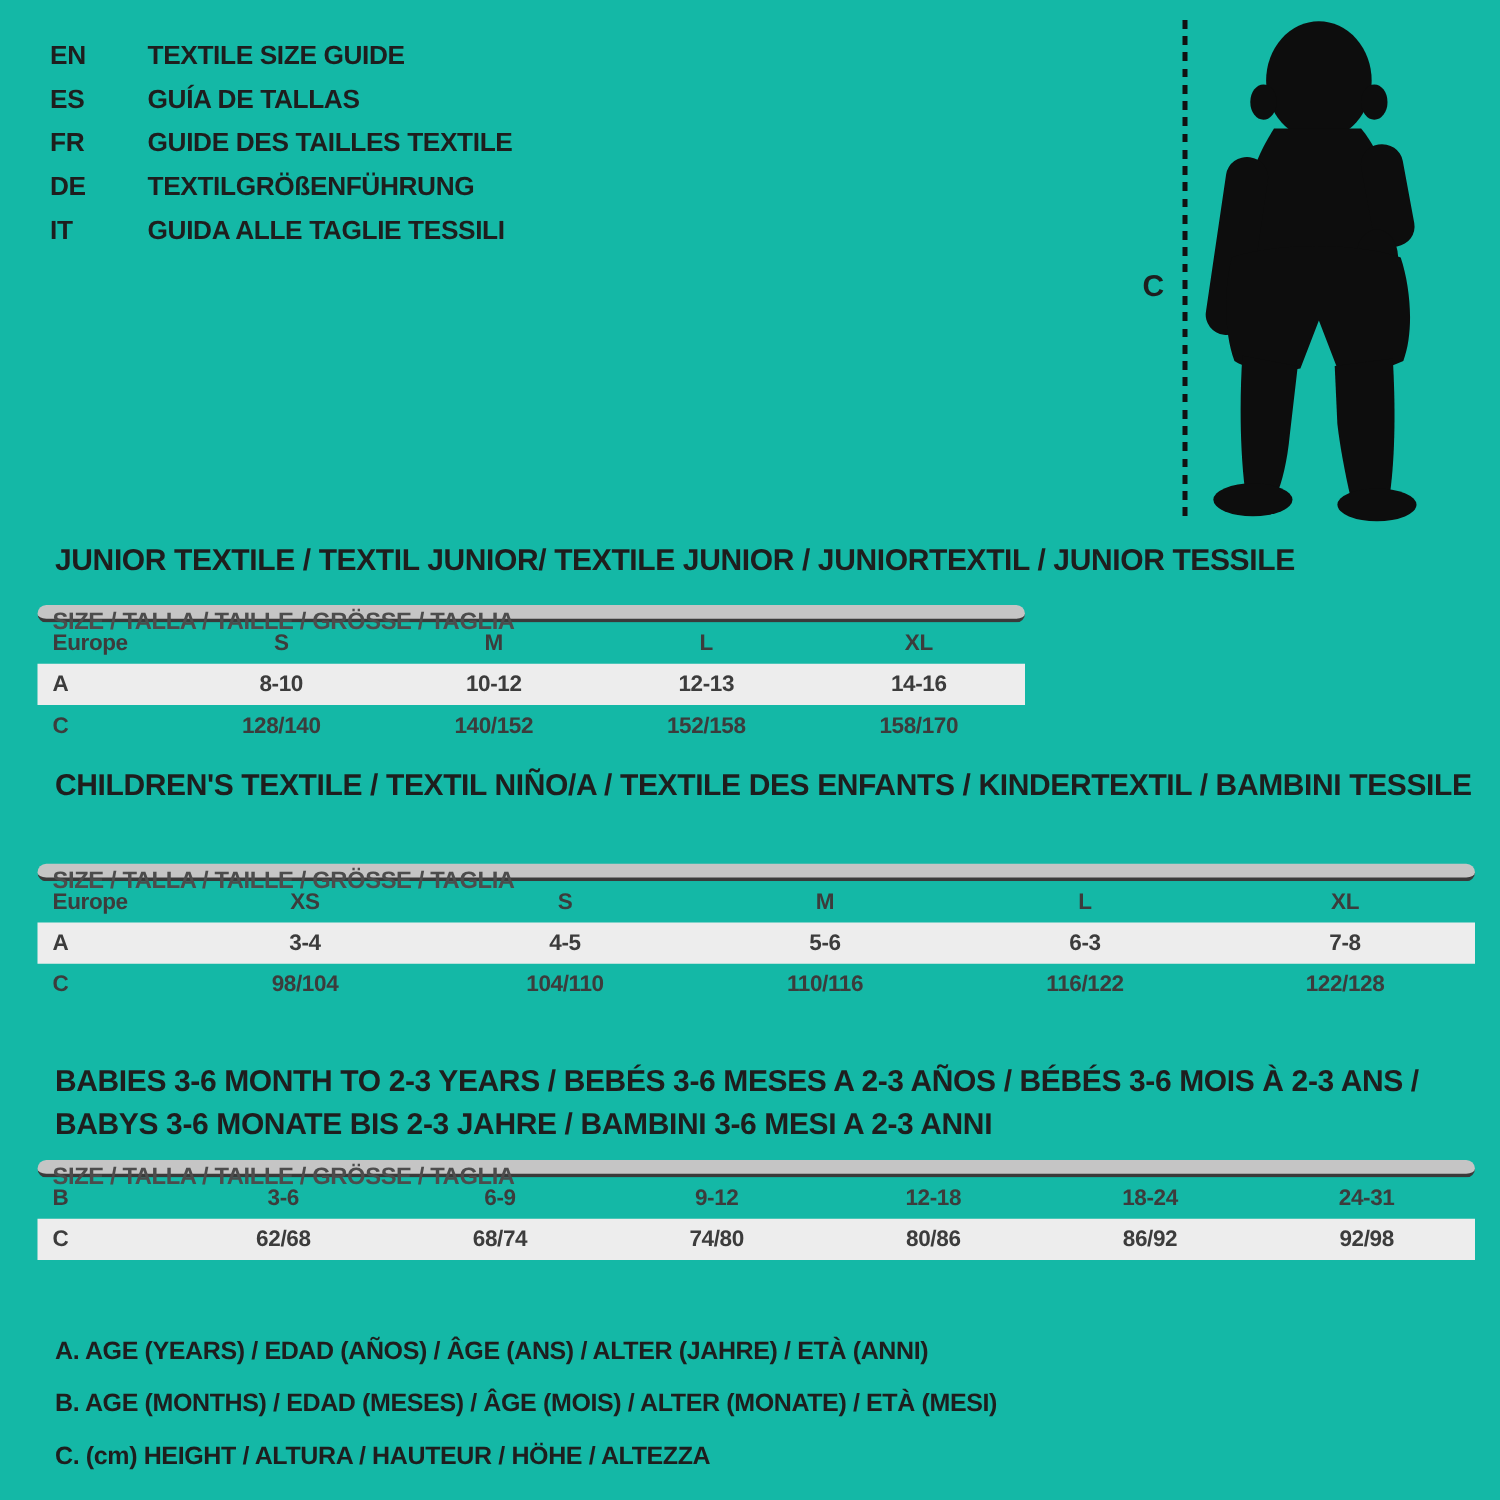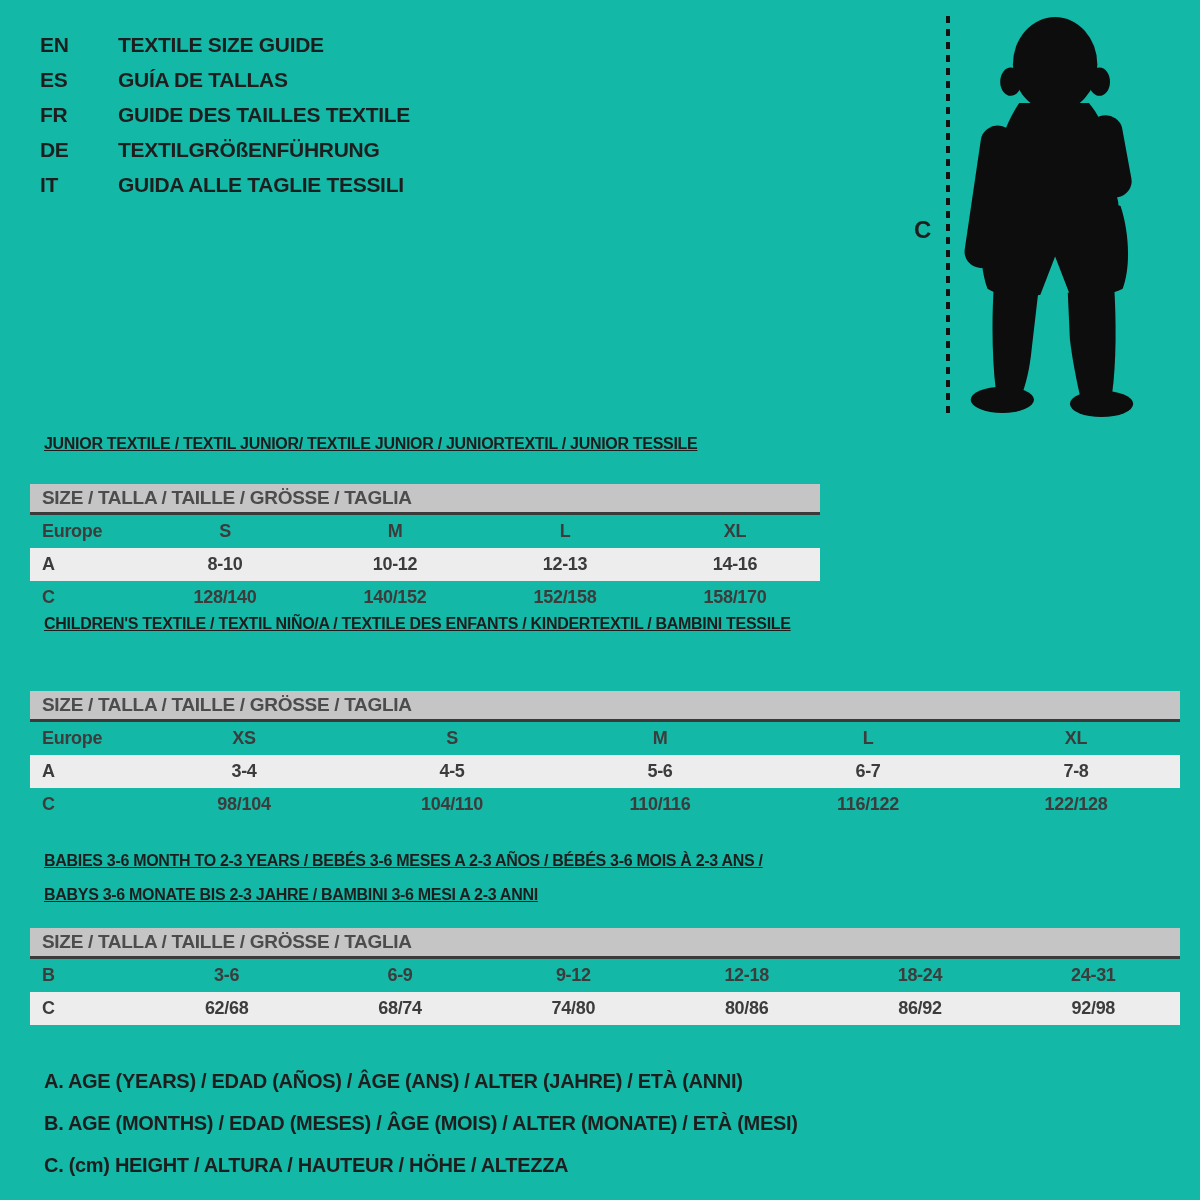--- a/index.html
+++ b/index.html
@@ -19,27 +19,27 @@
   
   .lang-row{position:absolute;left:40px;display:flex;font-size:21px;font-weight:700;
     color:var(--heading-text);line-height:26px;}
   .lang-code{width:78px;}
   
   #figure-wrap{position:absolute;left:958px;top:14px;width:190px;height:404px;color:var(--silhouette);}
   #measure-line{position:absolute;left:946px;top:16px;width:4px;height:400px;
     background:repeating-linear-gradient(to bottom,#111 0 7px,transparent 7px 13px);}
   #measure-label{position:absolute;left:914px;top:216px;font-size:24px;font-weight:700;color:var(--heading-text);}
   
-  .sec-title{position:absolute;left:44px;font-size:16px;font-weight:700;color:var(--heading-text);white-space:nowrap;text-decoration:underline;}
+  .sec-title{position:absolute;left:44px;font-size:24px;font-weight:700;color:var(--heading-text);white-space:nowrap;}
   
   .stable{position:absolute;left:30px;}
   .stable.w1{width:790px;}
   .stable.w2{width:1150px;}
-  .size-bar{height:31px;background:var(--header-bar);border-bottom:3px solid var(--rule);
-    line-height:28px;padding-left:12px;font-size:19px;font-weight:700;color:#4c4c4c;}
+  .size-bar{height:14px;background:var(--header-bar);border-bottom:3px solid var(--rule);
+    line-height:28px;padding-left:12px;font-size:19px;font-weight:700;color:#4c4c4c;border-radius:13px;}
   .trow{height:33px;display:flex;align-items:center;font-size:18px;font-weight:700;color:var(--table-text);}
   .trow.shaded{background:var(--shaded-row);}
   .rlabel{width:110px;padding-left:12px;flex:none;}
   .cell{flex:1;text-align:center;}
   
   .legend-line{position:absolute;left:44px;font-size:20px;font-weight:700;color:var(--heading-text);white-space:nowrap;}
 </style>
 </head>
 <body>
 
@@ -123,21 +123,21 @@
           <span class="cell">S</span>
           <span class="cell">M</span>
           <span class="cell">L</span>
           <span class="cell">XL</span>
         </div>
         <div class="trow shaded">
           <span class="rlabel">A</span>
           <span class="cell">3-4</span>
           <span class="cell">4-5</span>
           <span class="cell">5-6</span>
-          <span class="cell">6-7</span>
+          <span class="cell">6-3</span>
           <span class="cell">7-8</span>
         </div>
         <div class="trow">
           <span class="rlabel">C</span>
           <span class="cell">98/104</span>
           <span class="cell">104/110</span>
           <span class="cell">110/116</span>
           <span class="cell">116/122</span>
           <span class="cell">122/128</span>
         </div>

